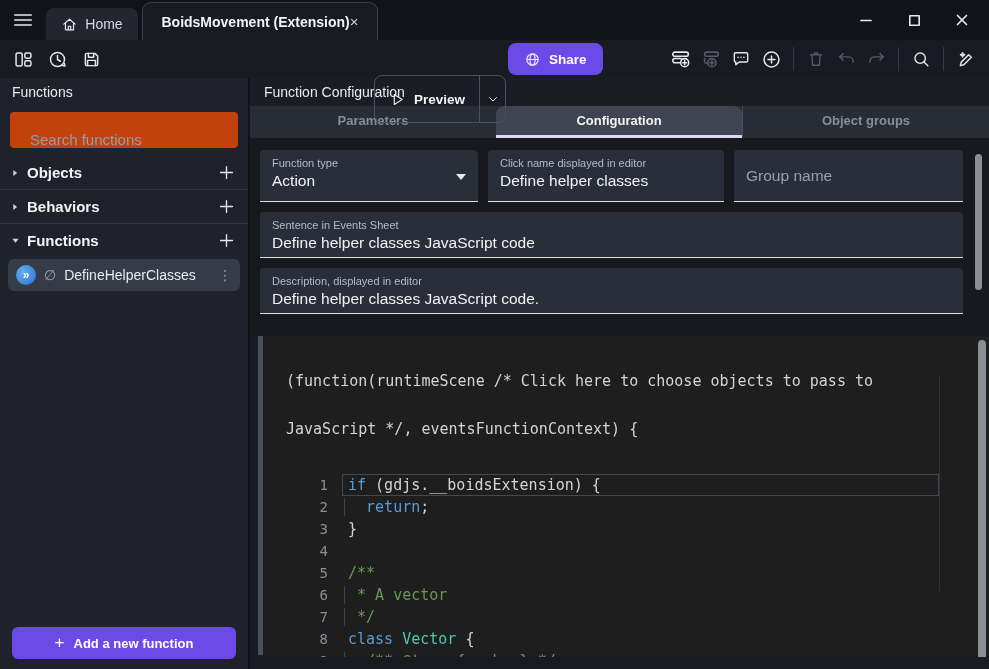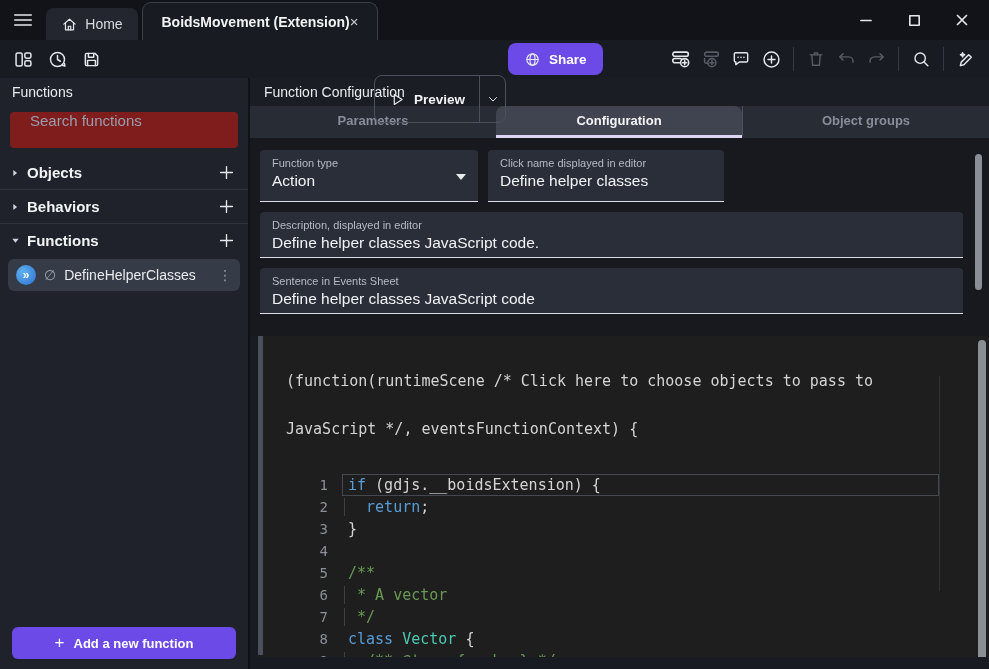--- a/index.html
+++ b/index.html
@@ -28,21 +28,21 @@
   .tb-right { margin-left:auto; display:flex; align-items:center; gap:4px; padding-right:10px; }
   .tb-divider { width:1px; height:24px; background:#343943; margin:0 5px; }
 
   
   .content { flex:1; display:flex; min-height:0; }
 
   
   .sidebar { width:250px; background:#1f222a; border-right:2px solid #101216; display:flex; flex-direction:column; }
   .sb-header { height:28px; display:flex; align-items:center; padding-left:12px; color:#e9ebee; font-size:14px; }
   .sb-search-wrap { padding:6px 10px 8px 10px; }
-  .sb-search { width:100%; height:36px; background:#7f1d1d; border:none; border-radius:4px; display:flex; align-items:flex-start; gap:9px; padding:0 11px; }
+  .sb-search { width:100%; height:36px; background:#c2410c; border:none; border-radius:4px; display:flex; align-items:flex-end; gap:9px; padding:0 11px; }
   .sb-search input { flex:1; background:transparent; border:none; outline:none; color:#e8eaed; font-size:15px; font-family:"Liberation Sans",sans-serif; }
   .sb-search input::placeholder { color:#979ead; }
   .tree-row { height:33px; display:flex; align-items:center; padding:0 12px 0 10px; cursor:pointer; }
   .tree-row .chev { width:17px; display:flex; align-items:center; }
   .tree-row .lbl { color:#f2f3f5; font-size:15px; font-weight:700; }
   .tree-row .plus { margin-left:auto; cursor:pointer; display:flex; align-items:center; }
   .tree-divider { height:1px; background:#2f333d; margin:0; }
   .fn-item { height:32px; margin:2px 8px; background:#353b47; border-radius:6px; display:flex; align-items:center; gap:8px; padding:0 8px; cursor:pointer; }
   .fn-icon { width:20px; height:20px; border-radius:50%; background:radial-gradient(circle at 35% 35%, #5db2f0, #2f6fd0); display:flex; align-items:center; justify-content:center; color:#fff; font-size:12px; font-weight:700; flex:0 0 auto; }
   .fn-private { color:#9aa1ac; font-size:14px; }
@@ -344,31 +344,34 @@
         <div class="cfg-row">
           <div class="field h52 w218">
             <div class="flabel">Function type</div>
             <div class="fvalue">Action</div>
             <span class="dd-arrow"></span>
           </div>
           <div class="field h52 w236">
             <div class="flabel">Click name displayed in editor</div>
             <div class="fvalue">Define helper classes</div>
           </div>
+          <div class="field h52 grow placeholder-only">
+            <span class="fplaceholder">Group name</span>
+          </div>
+        </div>
+        <div class="cfg-row">
+          <div class="field h46 grow">
+            <div class="flabel">Sentence in Events Sheet</div>
+            <div class="fvalue">Define helper classes JavaScript code</div>
+          </div>
         </div>
         <div class="cfg-row">
           <div class="field h46 grow">
             <div class="flabel">Description, displayed in editor</div>
             <div class="fvalue">Define helper classes JavaScript code.</div>
-          </div>
-        </div>
-        <div class="cfg-row">
-          <div class="field h46 grow">
-            <div class="flabel">Sentence in Events Sheet</div>
-            <div class="fvalue">Define helper classes JavaScript code</div>
           </div>
         </div>
         <div class="cfg-scrollbar"></div>
       </div>
 
       <div class="code-area">
         <div class="left-col"></div>
         <div class="event-strip"></div>
         <div class="code-header">
           <div>(function(runtimeScene /* Click here to choose objects to pass to</div>

